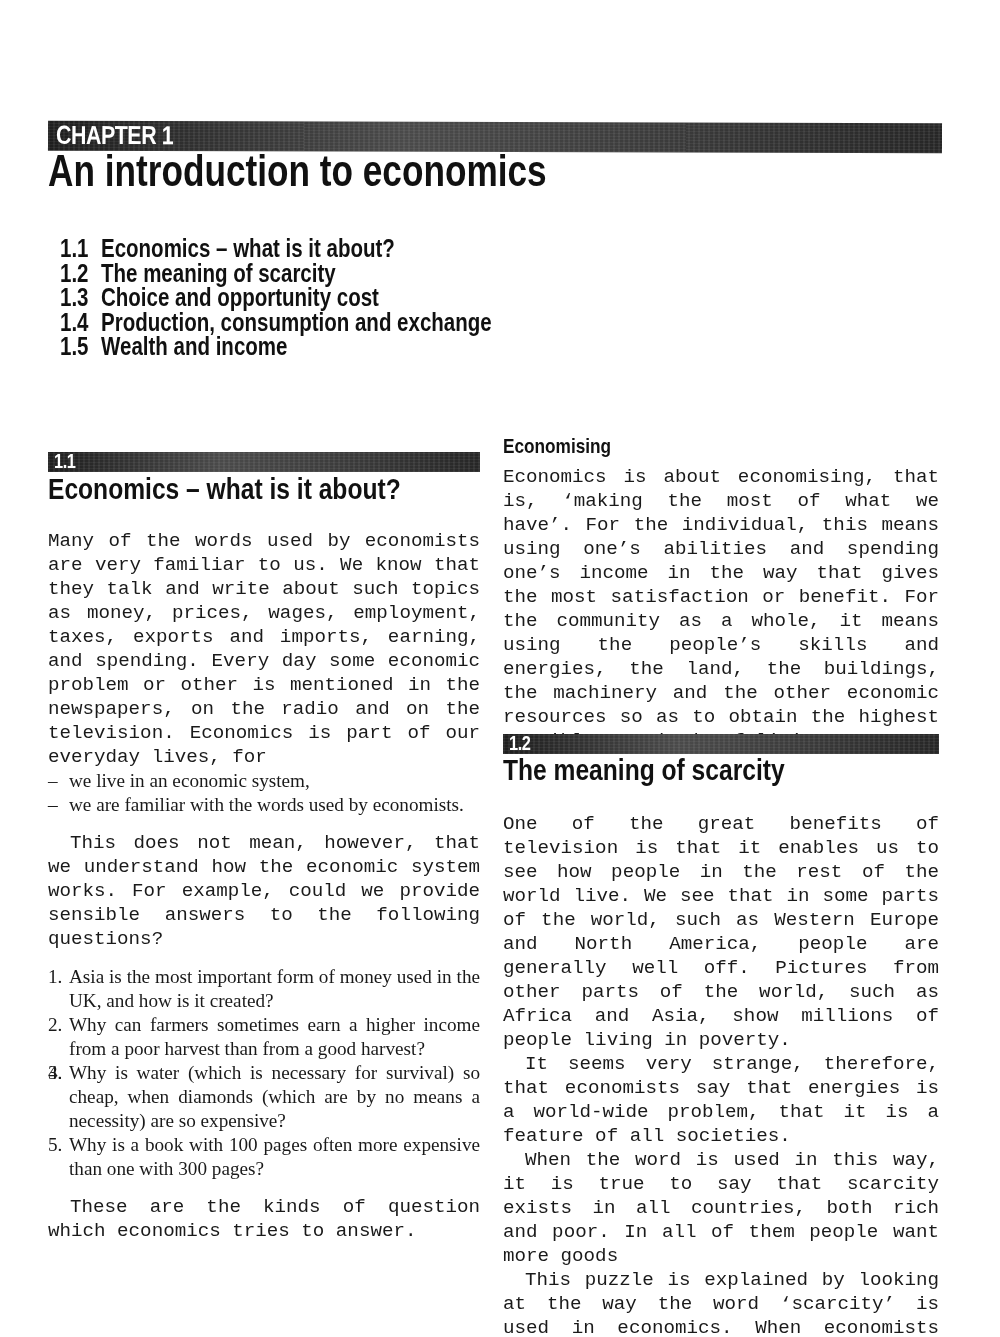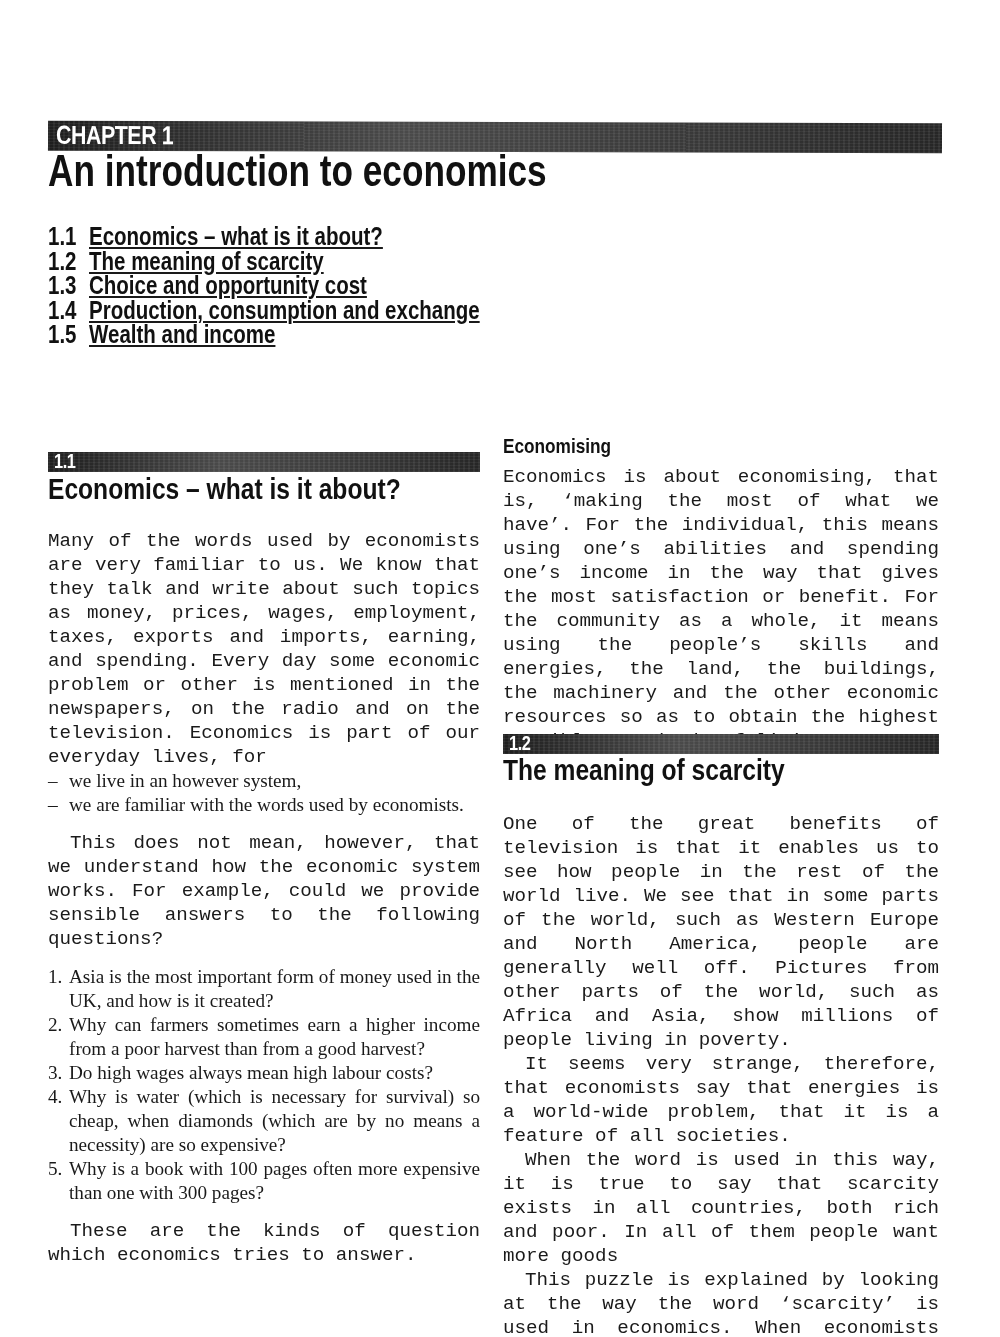--- a/index.html
+++ b/index.html
@@ -21,21 +21,21 @@
     font-size: 26px; letter-spacing: -0.5px; transform: scaleX(0.82); transform-origin: left center;
     white-space: nowrap;
   }
   .chapter-bar { left: 48px; top: 122px; width: 894px; height: 30px; transform: rotate(0.15deg); }
   .chapter-title {
     position: absolute; left: 48px; top: 146px; margin: 0;
     font-family: "Liberation Sans", "DejaVu Sans", sans-serif; font-weight: bold;
     font-size: 44px; letter-spacing: 0px; color: #111;
     transform: scaleX(0.80); transform-origin: left top; white-space: nowrap;
   }
-  .toc { position: absolute; left: 48px; top: 224px; margin: 0; padding: 0; list-style: none; text-decoration: underline; }
+  .toc { position: absolute; left: 48px; top: 224px; margin: 12px; padding: 0; list-style: none; }
   .toc li {
     font-family: "Liberation Sans", "DejaVu Sans", sans-serif; font-weight: bold;
     font-size: 25px; line-height: 24.5px; color: #111; white-space: nowrap;
     transform: scaleX(0.82); transform-origin: left center;
   }
   .toc .num { display: inline-block; width: 50px; }
 
   .section-bar-left { left: 48px; top: 452px; width: 432px; height: 20px; }
   .section-bar-right { left: 503px; top: 734px; width: 436px; height: 20px; }
   .section-bar-left .bar-label, .section-bar-right .bar-label { font-size: 20px; top: -2px; left: 6px; }
@@ -84,31 +84,31 @@
 </ul>
 
 <div class="bar section-bar-left">
   <span class="bar-label">1.1</span>
 </div>
 <h2 class="section-title" style="left:48px; top:472px;">Economics – what is it about?</h2>
 
 <div class="col" style="left:48px; top:529px;">
   <p>Many of the words used by economists are very familiar to us. We know that they talk and write about such topics as money, prices, wages, employment, taxes, exports and imports, earning, and spending. Every day some economic problem or other is mentioned in the newspapers, on the radio and on the television. Economics is part of our everyday lives, for</p>
   <ul class="dash-list">
-    <li><span class="marker">–</span><span>we live in an however system,</span></li>
+    <li><span class="marker">–</span><span>we live in an economic system,</span></li>
     <li><span class="marker">–</span></li>
     <li><span class="marker">–</span><span>we are familiar with the words used by economists.</span></li>
   </ul>
   <div class="gap"></div>
   <p class="indent">This does not mean, however, that we under­stand how the economic system works. For example, could we provide sensible answers to the following questions?</p>
   <div class="gap"></div>
   <ol class="num-list">
     <li><span class="marker">1.</span><span>Asia is the most important form of money used in the UK, and how is it created?</span></li>
     <li><span class="marker">2.</span><span>Why can farmers sometimes earn a higher income from a poor harvest than from a good harvest?</span></li>
-    <li><span class="marker">3.</span><span>Do high wages always mean high labour costs?</span></li>
+    <li><span class="marker">3.</span></li>
     <li><span class="marker">4.</span><span>Why is water (which is necessary for survival) so cheap, when diamonds (which are by no means a necessity) are so expensive?</span></li>
     <li><span class="marker">5.</span><span>Why is a book with 100 pages often more expensive than one with 300 pages?</span></li>
   </ol>
   <div class="gap"></div>
   <p class="indent">These are the kinds of question which econ­omics tries to answer.</p>
 </div>
 
 <h3 class="subhead" style="left:503px; top:434px;">Economising</h3>
 <div class="col col-right" style="left:503px; top:465px;">
   <p>Economics is about economising, that is, ‘making the most of what we have’. For the individual, this means using one’s abilities and spending one’s income in the way that gives the most satisfaction or benefit. For the community as a whole, it means using the people’s skills and energies, the land, the buildings, the machinery and the other economic resources so as to obtain the highest possible standards of living.</p>

